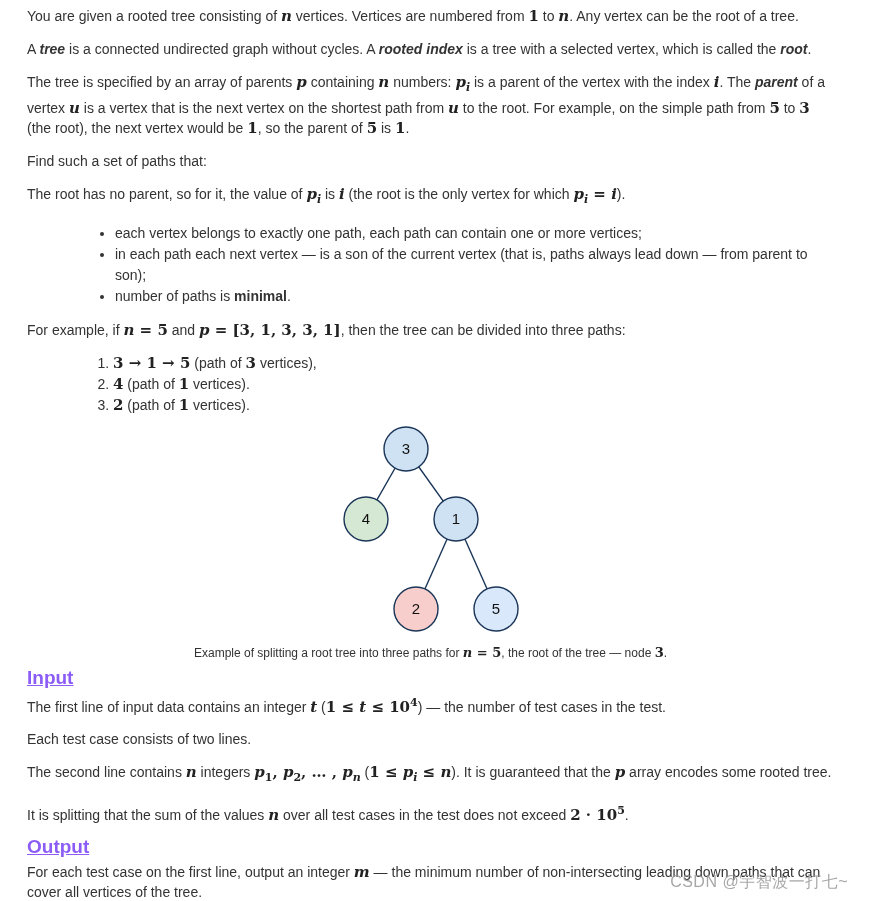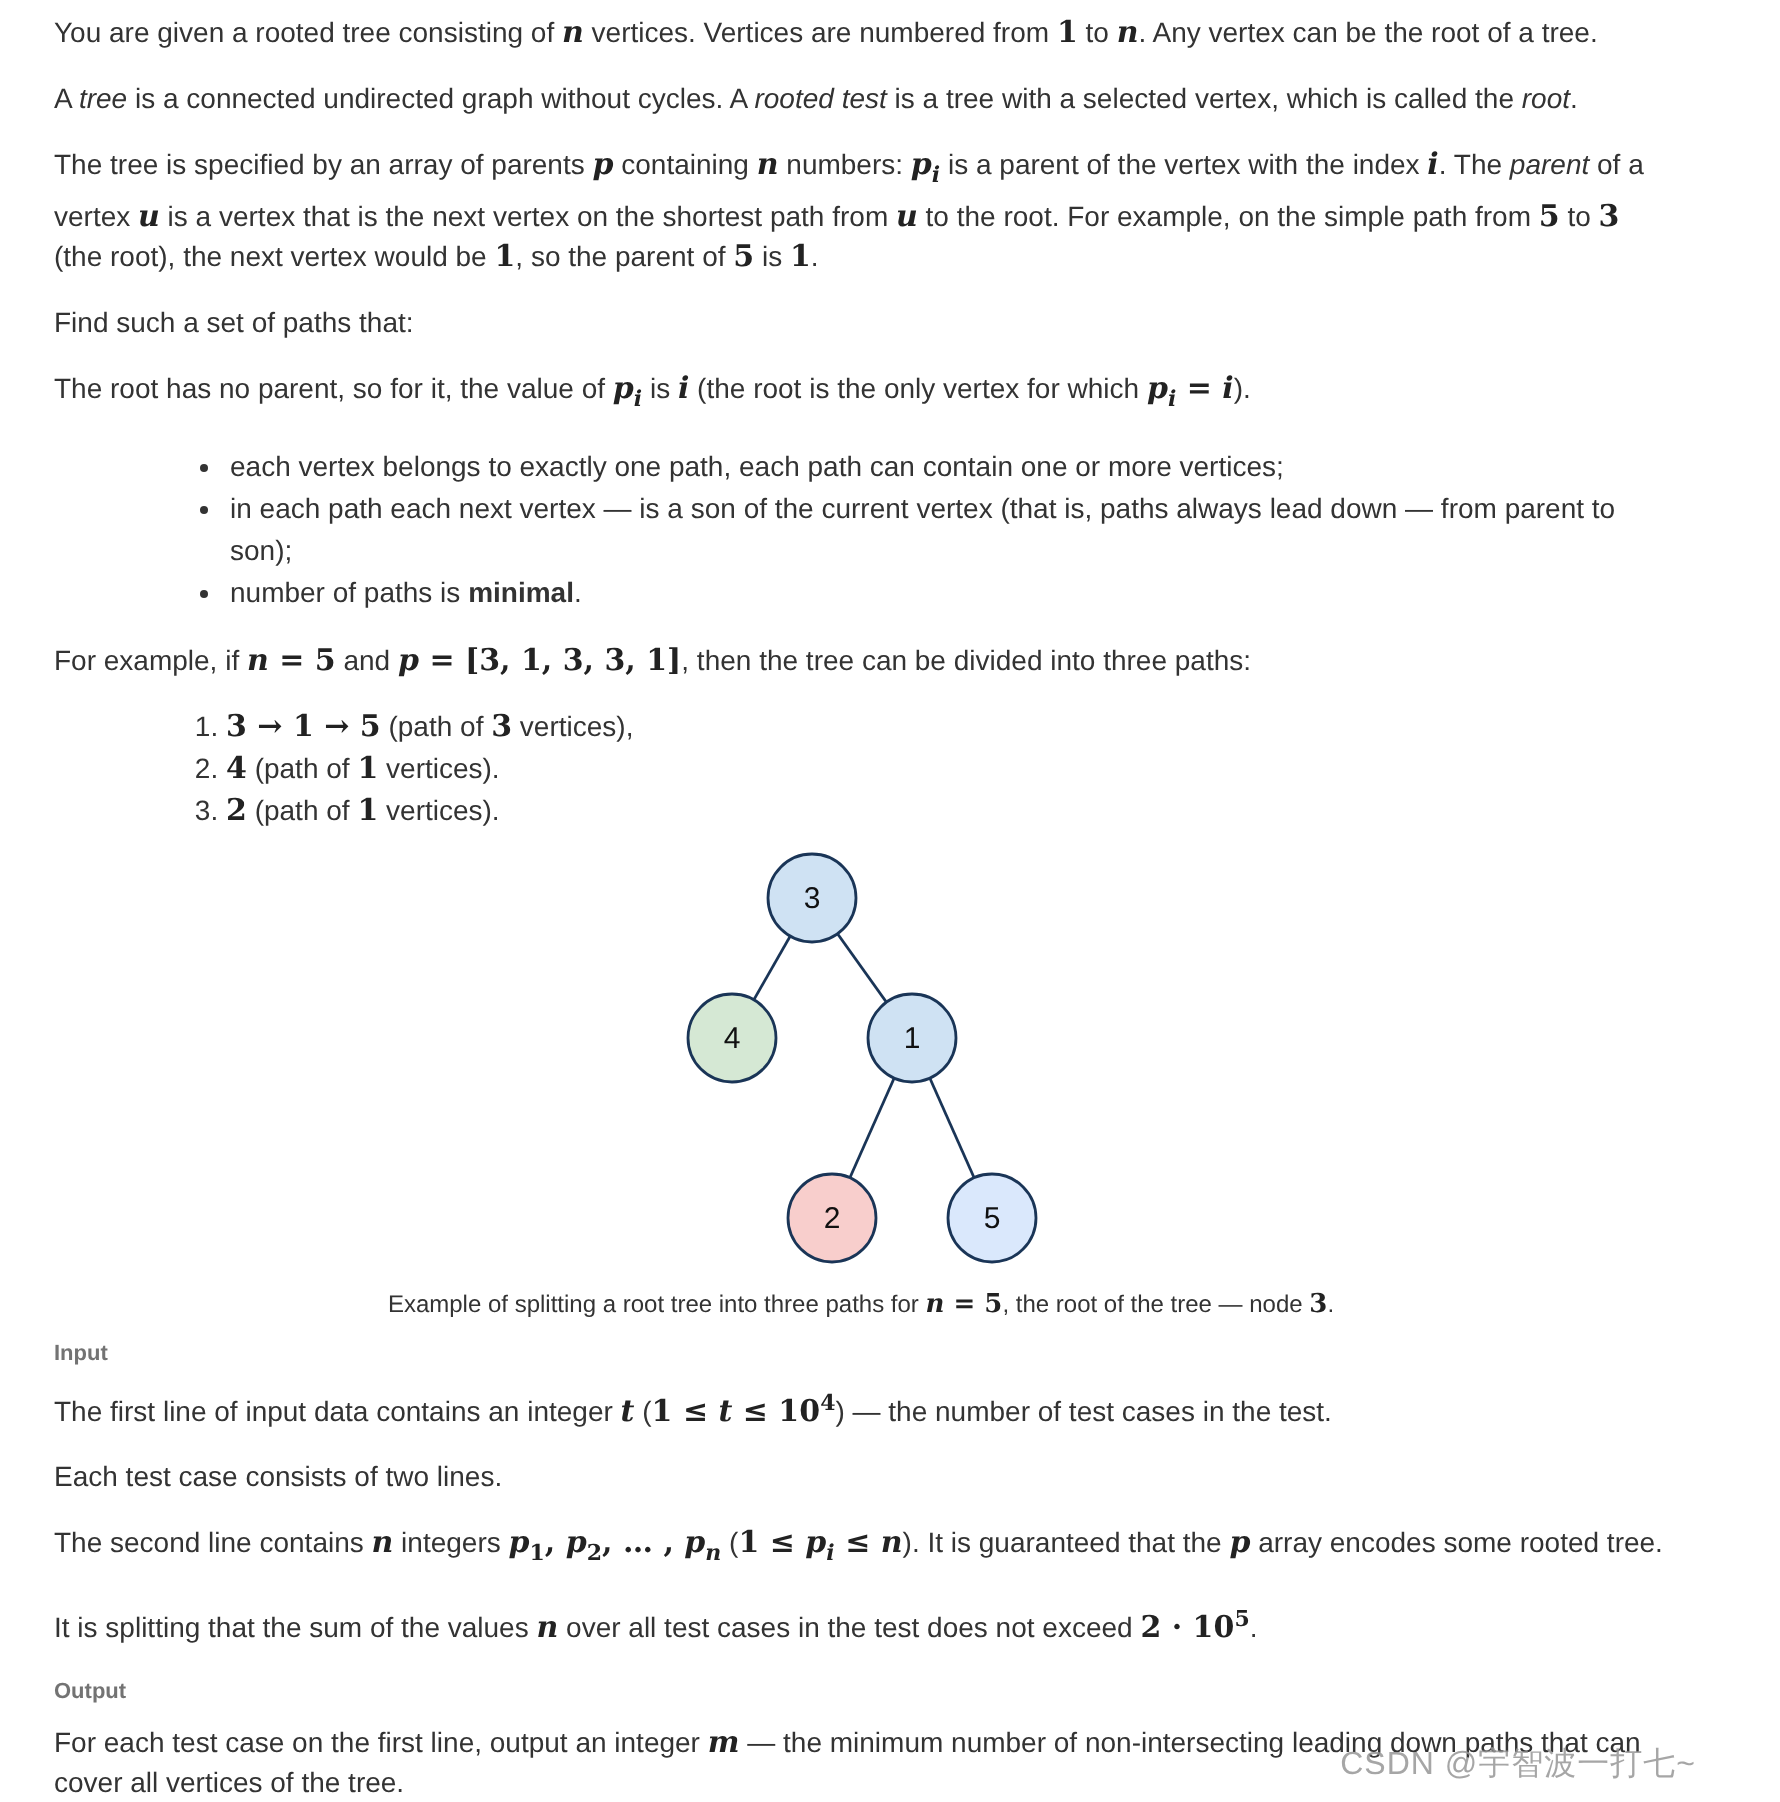--- a/index.html
+++ b/index.html
@@ -5,43 +5,43 @@
   html,body{margin:0;padding:0;background:#fff;}
   .page{
     width:862px;height:901px;position:relative;overflow:hidden;box-sizing:border-box;
     padding:6px 28px 0 27px;background:#fff;color:#333;
     font-family:"Liberation Sans",sans-serif;font-size:14px;
   }
   p{margin:0 0 13px;line-height:20px;}
   ul{margin:0 0 13px;padding-left:40px;}
   ol{margin:0 0 10px;padding-left:38px;}
   li{line-height:21px;margin-left:48px;}
-  h2{font-size:11px;font-weight:bold;color:#737373;margin:8px 0 6px;line-height:18px;}
-  .it{font-style:italic;}
+  h2{font-size:19px;font-weight:bold;color:#8b5cf6;margin:8px 0 6px;line-height:18px;text-decoration:underline;}
+  .it{font-style:italic;font-weight:bold;}
   .bd{font-weight:bold;}
   .mv{font-family:"DejaVu Serif",serif;font-style:italic;font-weight:700;font-size:15px;color:#222;}
   .mn{font-family:"DejaVu Serif",serif;font-weight:700;font-size:15px;color:#222;}
   sub{font-size:11px;}
   sup{font-size:11px;}
   sub.mv,sub.mn,sup.mv,sup.mn{font-size:11px;}
   figure{margin:8px 0 0;text-align:center;}
   figcaption{font-size:12px;color:#333;margin-top:10px;line-height:15px;}
   figcaption .mv,figcaption .mn{font-size:13px;}
   .watermark{
     position:absolute;right:14px;bottom:8px;
     font-size:16px;color:rgba(150,150,150,0.85);letter-spacing:0.5px;text-align:center;
   }
 </style>
 </head>
 <body>
 
 <div class="page">
 
   <p><span>You are given a rooted tree consisting of </span><span class="mv">n</span><span> vertices. Vertices are numbered from </span><span class="mn">1</span><span> to </span><span class="mv">n</span><span>. Any vertex can be the root of a tree.</span></p>
-  <p><span>A </span><span class="it">tree</span><span> is a connected undirected graph without cycles. A </span><span class="it">rooted test</span><span> is a tree with a selected vertex, which is called the </span><span class="it">root</span><span>.</span></p>
+  <p><span>A </span><span class="it">tree</span><span> is a connected undirected graph without cycles. A </span><span class="it">rooted index</span><span> is a tree with a selected vertex, which is called the </span><span class="it">root</span><span>.</span></p>
   <p><span>The tree is specified by an array of parents </span><span class="mv">p</span><span> containing </span><span class="mv">n</span><span> numbers: </span><span class="mv">p</span><sub class="mv">i</sub><span> is a parent of the vertex with the index </span><span class="mv">i</span><span>. The </span><span class="it">parent</span><span> of a vertex </span><span class="mv">u</span><span> is a vertex that is the next vertex on the shortest path from </span><span class="mv">u</span><span> to the root. For example, on the simple path from </span><span class="mn">5</span><span> to </span><span class="mn">3</span><span> (the root), the next vertex would be </span><span class="mn">1</span><span>, so the parent of </span><span class="mn">5</span><span> is </span><span class="mn">1</span><span>.</span></p>
   <p><span>Find such a set of paths that:</span></p>
   <p><span>The root has no parent, so for it, the value of </span><span class="mv">p</span><sub class="mv">i</sub><span> is </span><span class="mv">i</span><span> (the root is the only vertex for which </span><span class="mv">p</span><sub class="mv">i</sub><span class="mn"> = </span><span class="mv">i</span><span>).</span></p>
 
   <ul>
     <li><span>each vertex belongs to exactly one path, each path can contain one or more vertices;</span></li>
     <li><span>in each path each next vertex — is a son of the current vertex (that is, paths always lead down — from parent to son);</span></li>
     <li><span>number of paths is </span><span class="bd">minimal</span><span>.</span></li>
   </ul>
 

